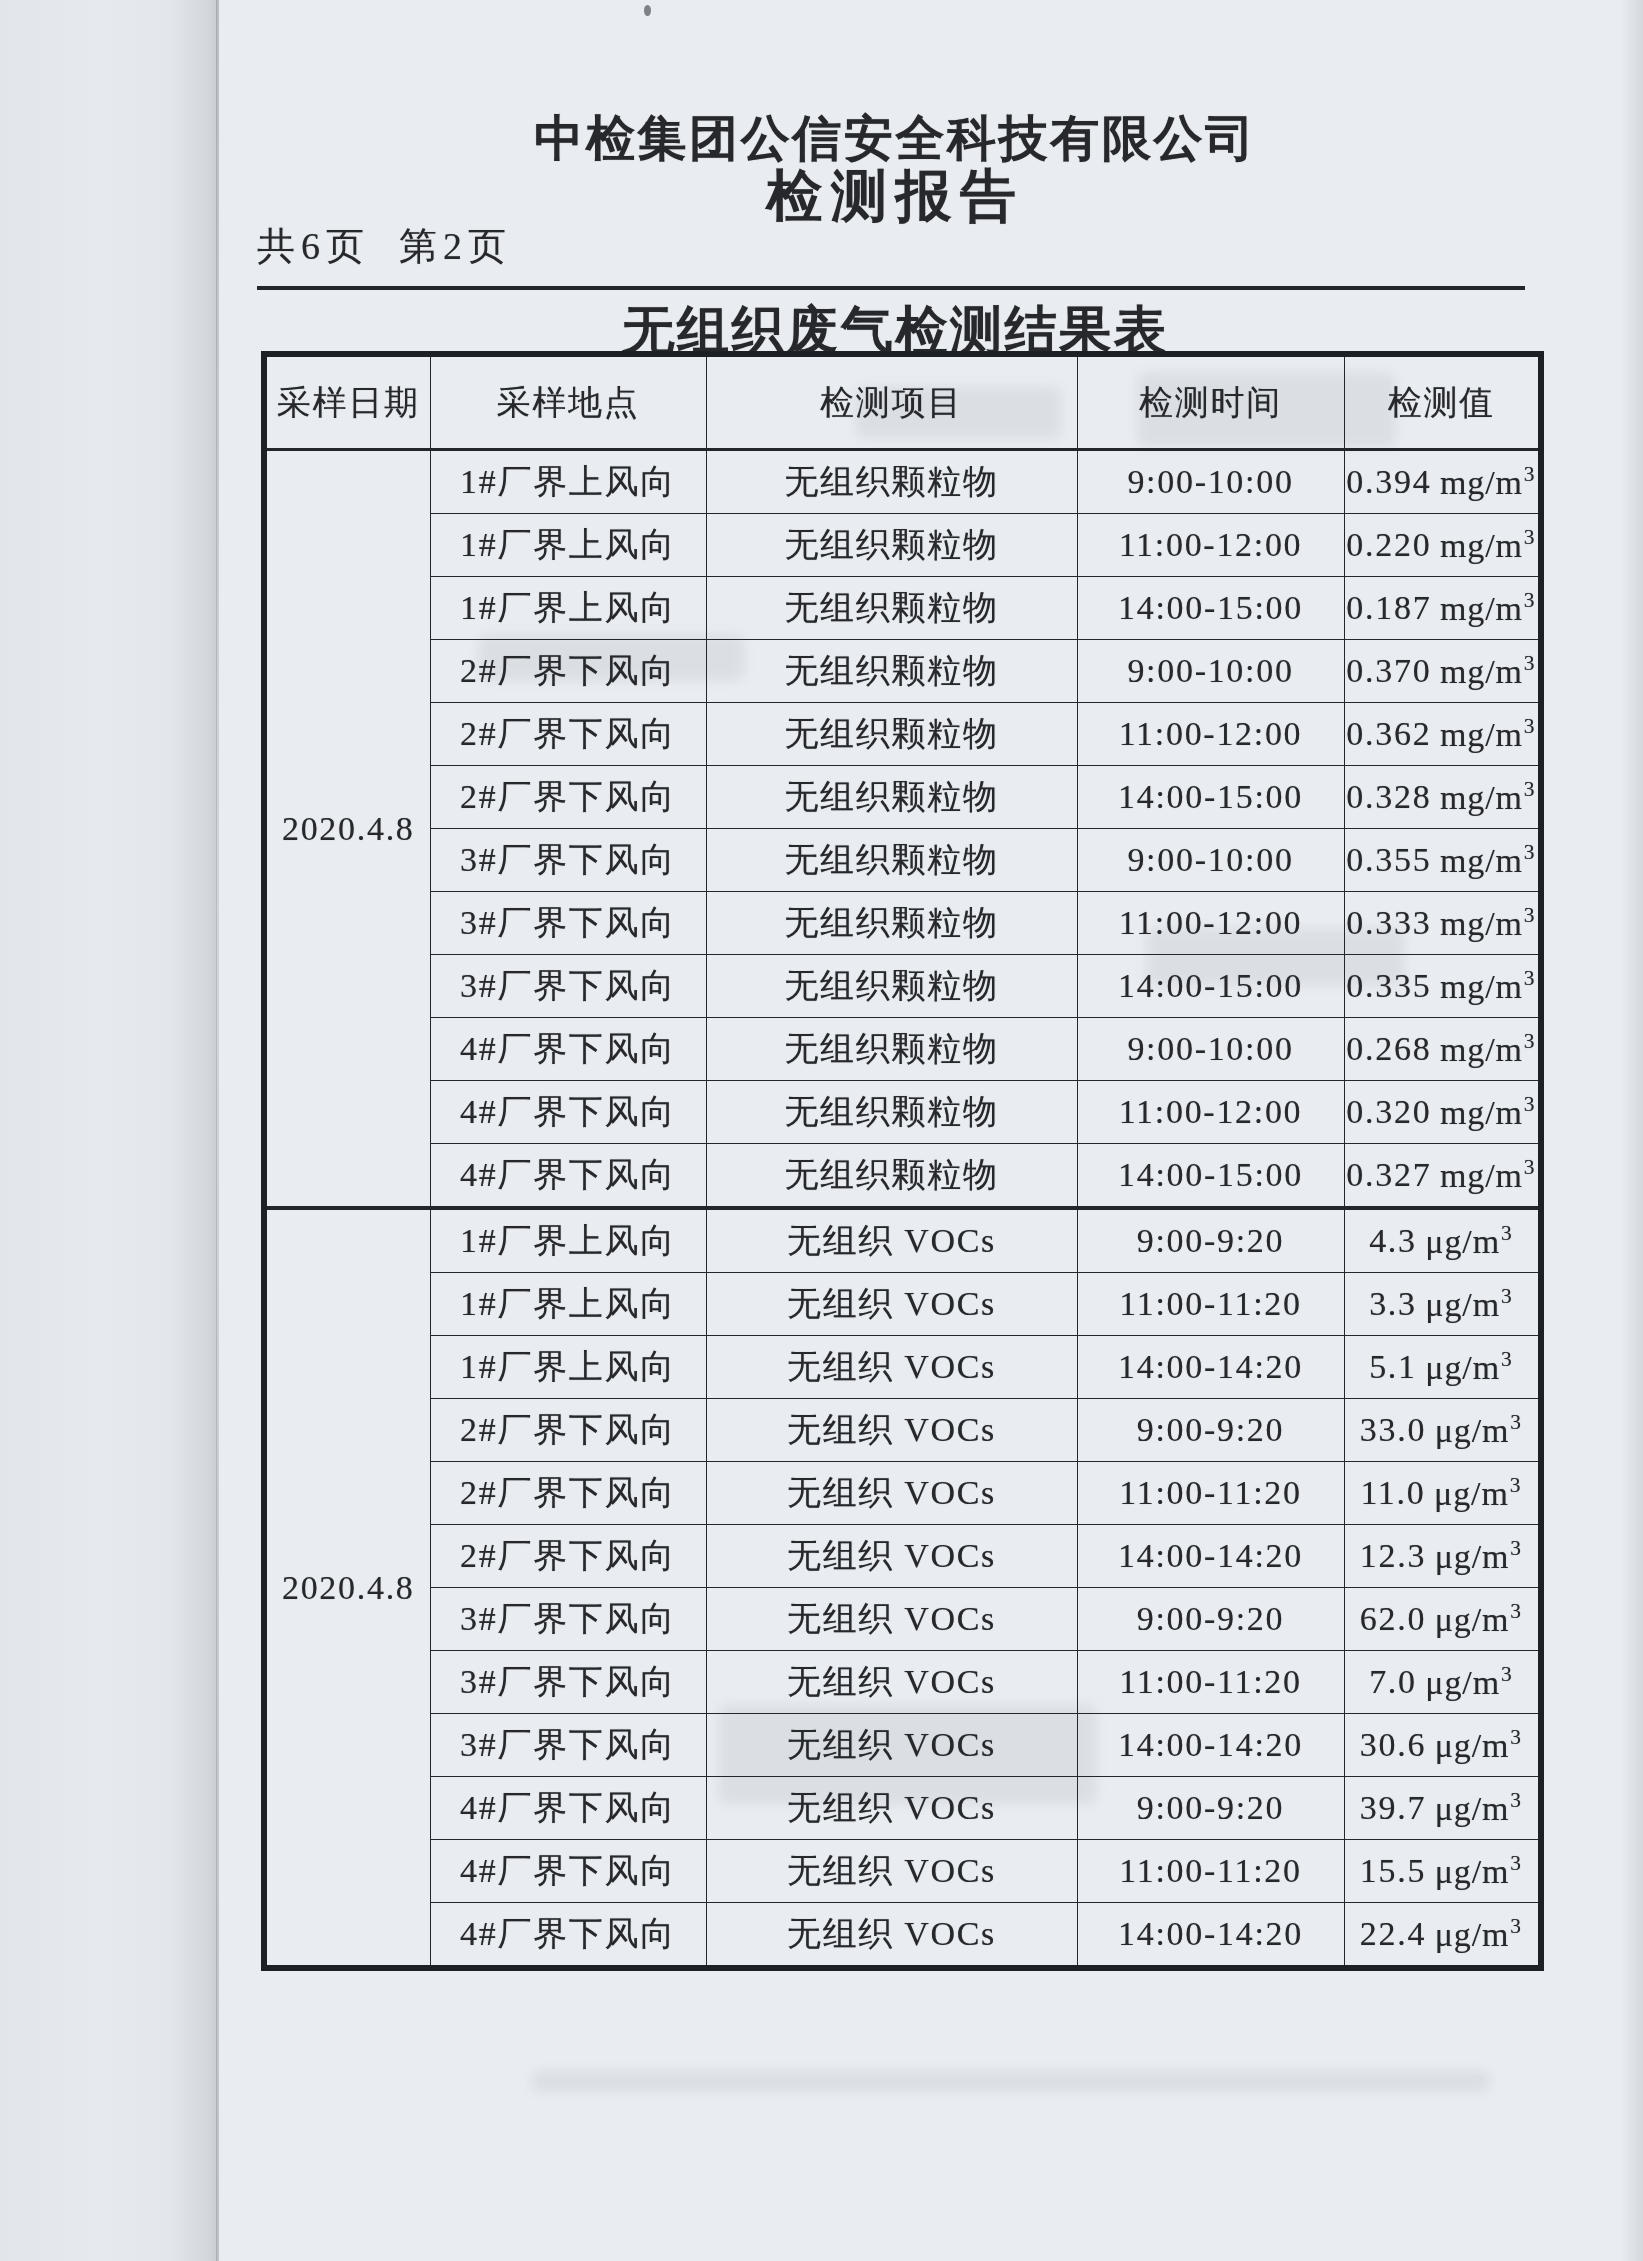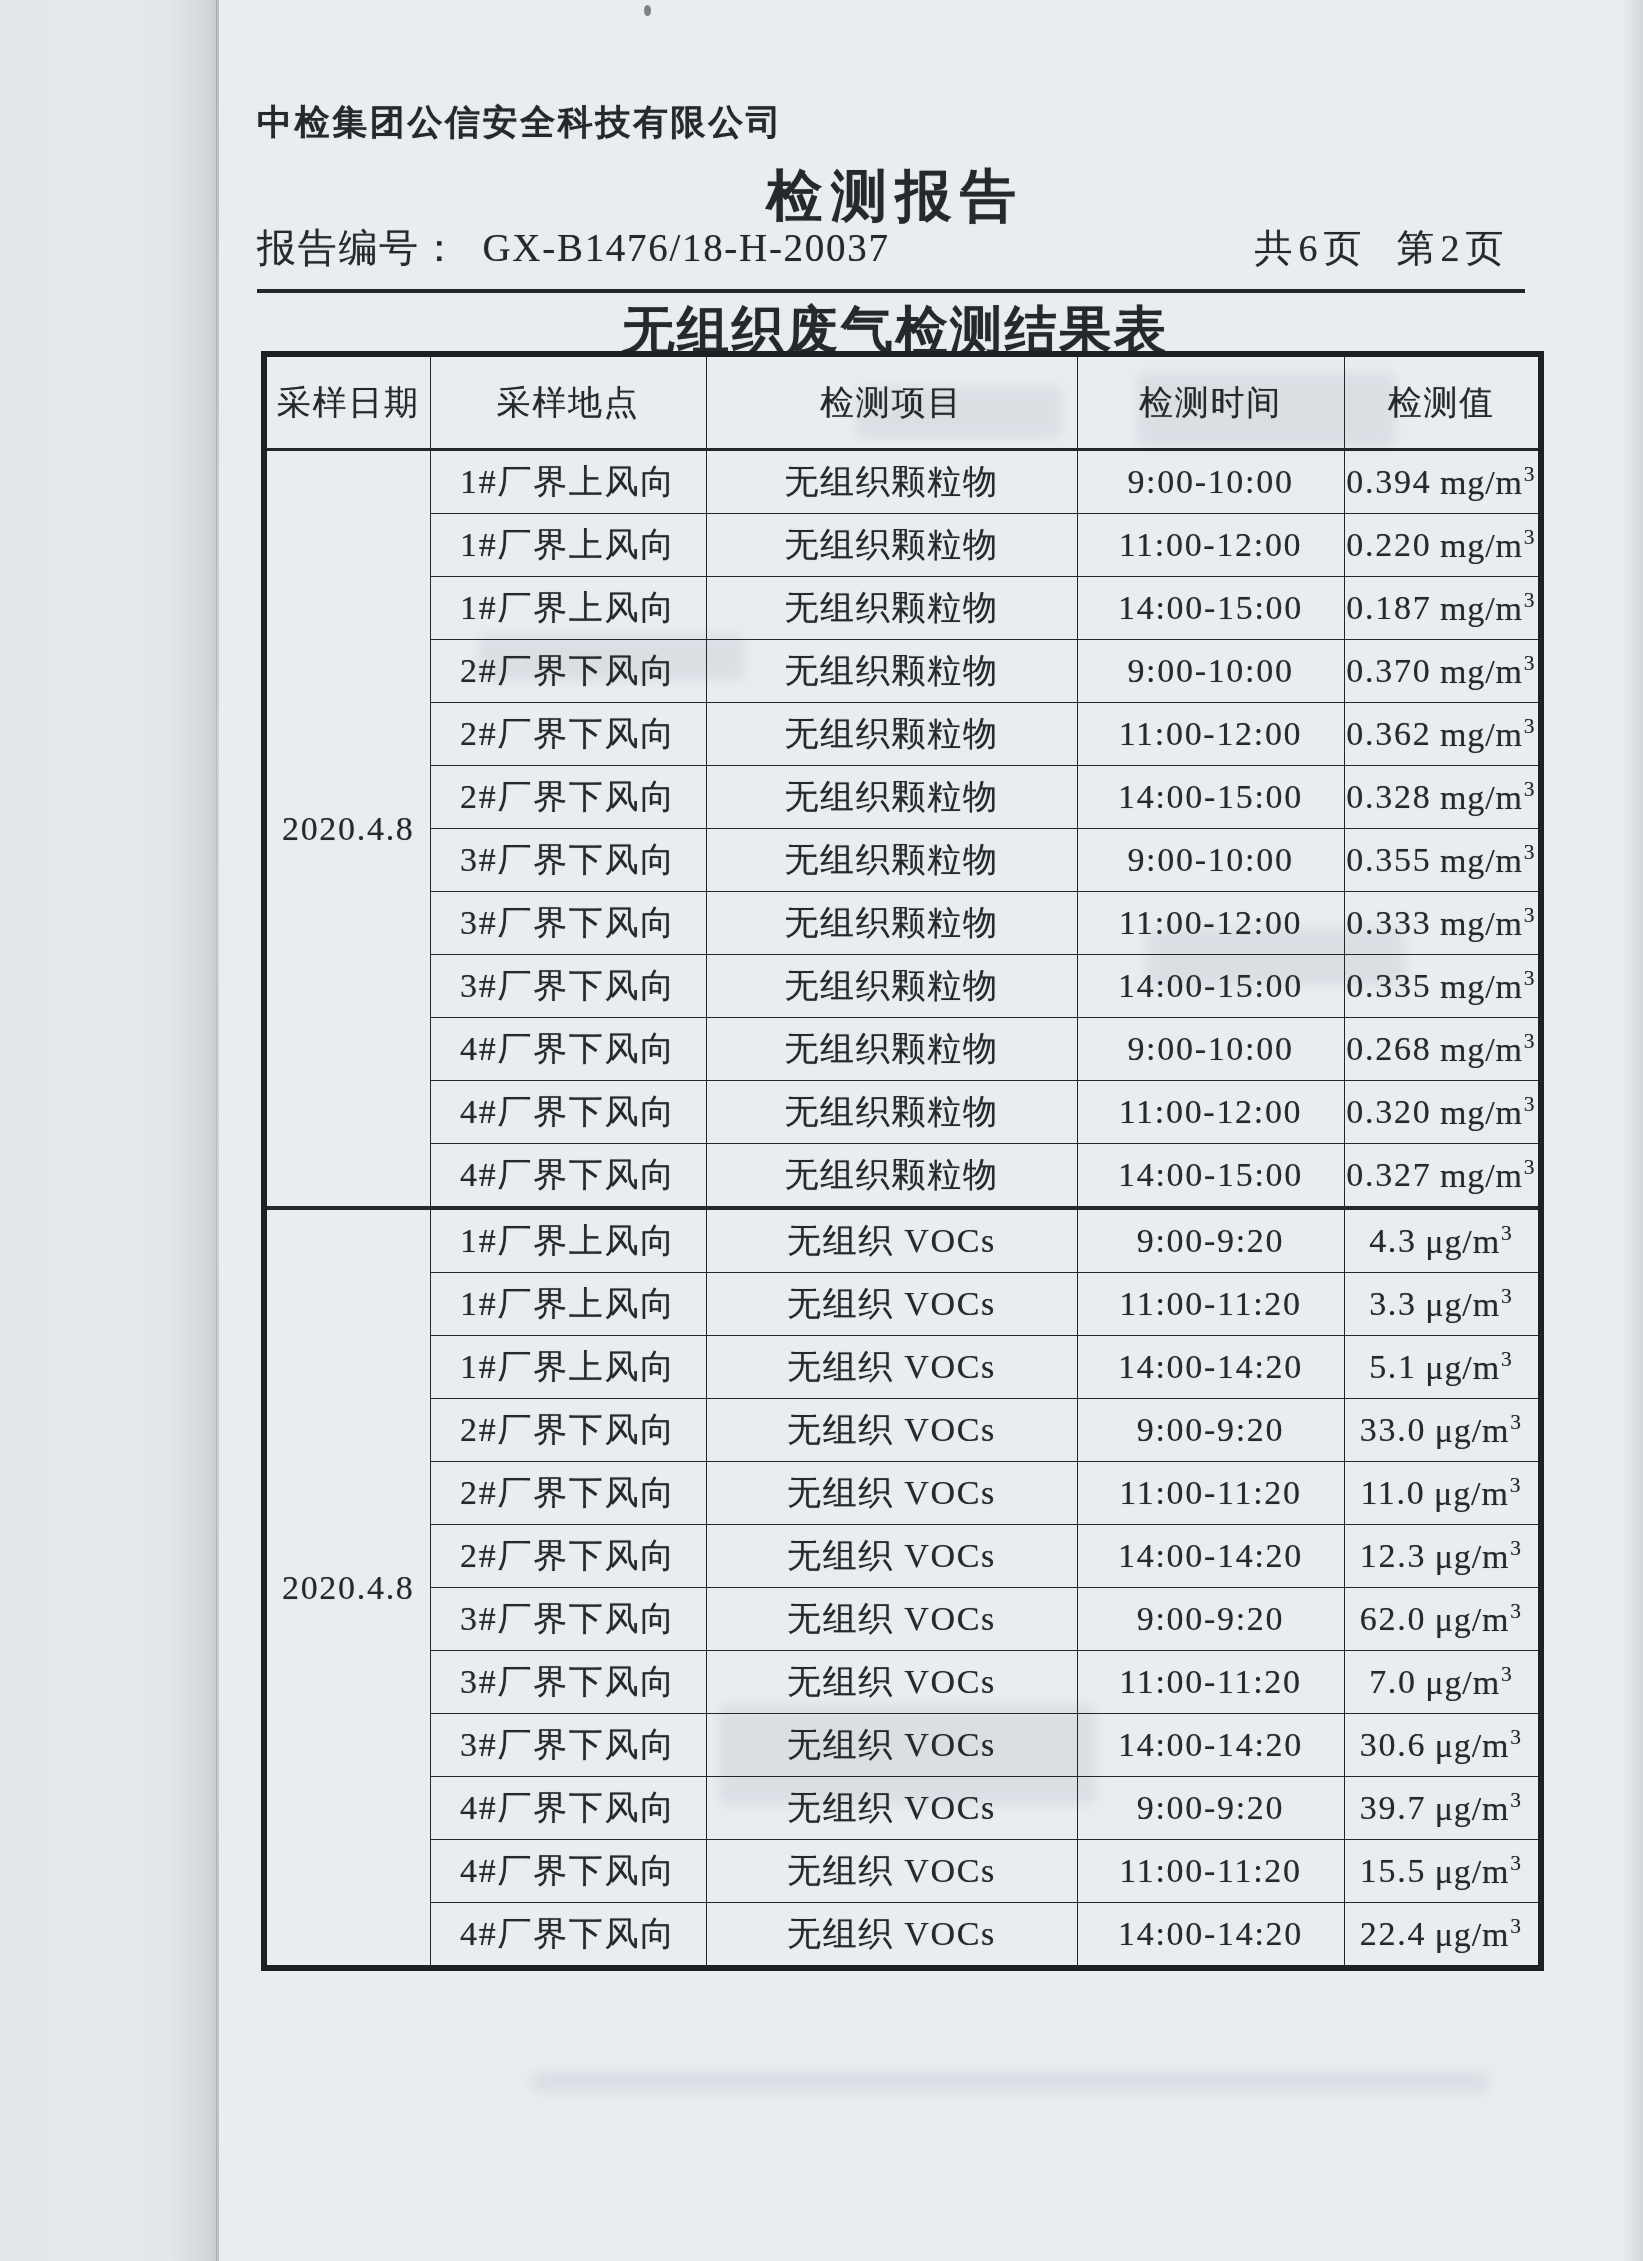--- a/index.html
+++ b/index.html
@@ -31,22 +31,22 @@
   .g1{top:373px;left:1138px;width:257px;height:74px;}
   .g2{top:387px;left:856px;width:205px;height:51px;}
   .g3{top:635px;left:479px;width:265px;height:45px;}
   .g4{top:929px;left:1147px;width:257px;height:56px;}
   .g5{top:1705px;left:719px;width:377px;height:99px;}
   .g6{top:2071px;left:531px;width:959px;height:20.5px;border-radius:10.3px;}
 
   .soft{text-shadow:0 0 0.9px rgba(38,41,46,.45);}
 
   .company-title{
-    position:absolute;top:99px;left:257px;width:1277px;
-    font-size:35px;letter-spacing:2.6px;font-weight:600;
+    position:absolute;top:106px;left:257px;width:1277px;text-align:center;
+    font-size:49px;letter-spacing:2.6px;font-weight:600;
   }
   .doc-title{
     position:absolute;top:159px;left:257px;width:1277px;text-align:center;
     font-size:56px;font-weight:700;letter-spacing:8.6px;font-family:Liberation Serif, serif;
   }
   .report-row{
     position:absolute;top:221px;left:257px;width:1268px;
     display:flex;justify-content:space-between;align-items:baseline;
     border-bottom:4.3px solid #23262b;padding-bottom:13.7px;
   }
@@ -92,23 +92,20 @@
 <div class="ghost g2"></div>
 <div class="ghost g3"></div>
 <div class="ghost g4"></div>
 <div class="ghost g5"></div>
 <div class="ghost g6"></div>
 
 <div class="company-title soft">中检集团公信安全科技有限公司</div>
 <div class="doc-title soft">检测报告</div>
 
 <div class="report-row">
-  <div class="report-no-wrap soft">
-    <span class="report-no-label">报告编号：</span><span class="report-no">GX-B1476/18-H-20037</span>
-  </div>
   <div class="page-info soft">
     <span>共6页</span><span class="page-sep"></span><span>第2页</span>
   </div>
 </div>
 
 <div class="table-title soft">无组织废气检测结果表</div>
 
 <table class="results soft">
   <colgroup>
     <col style="width:166px">

